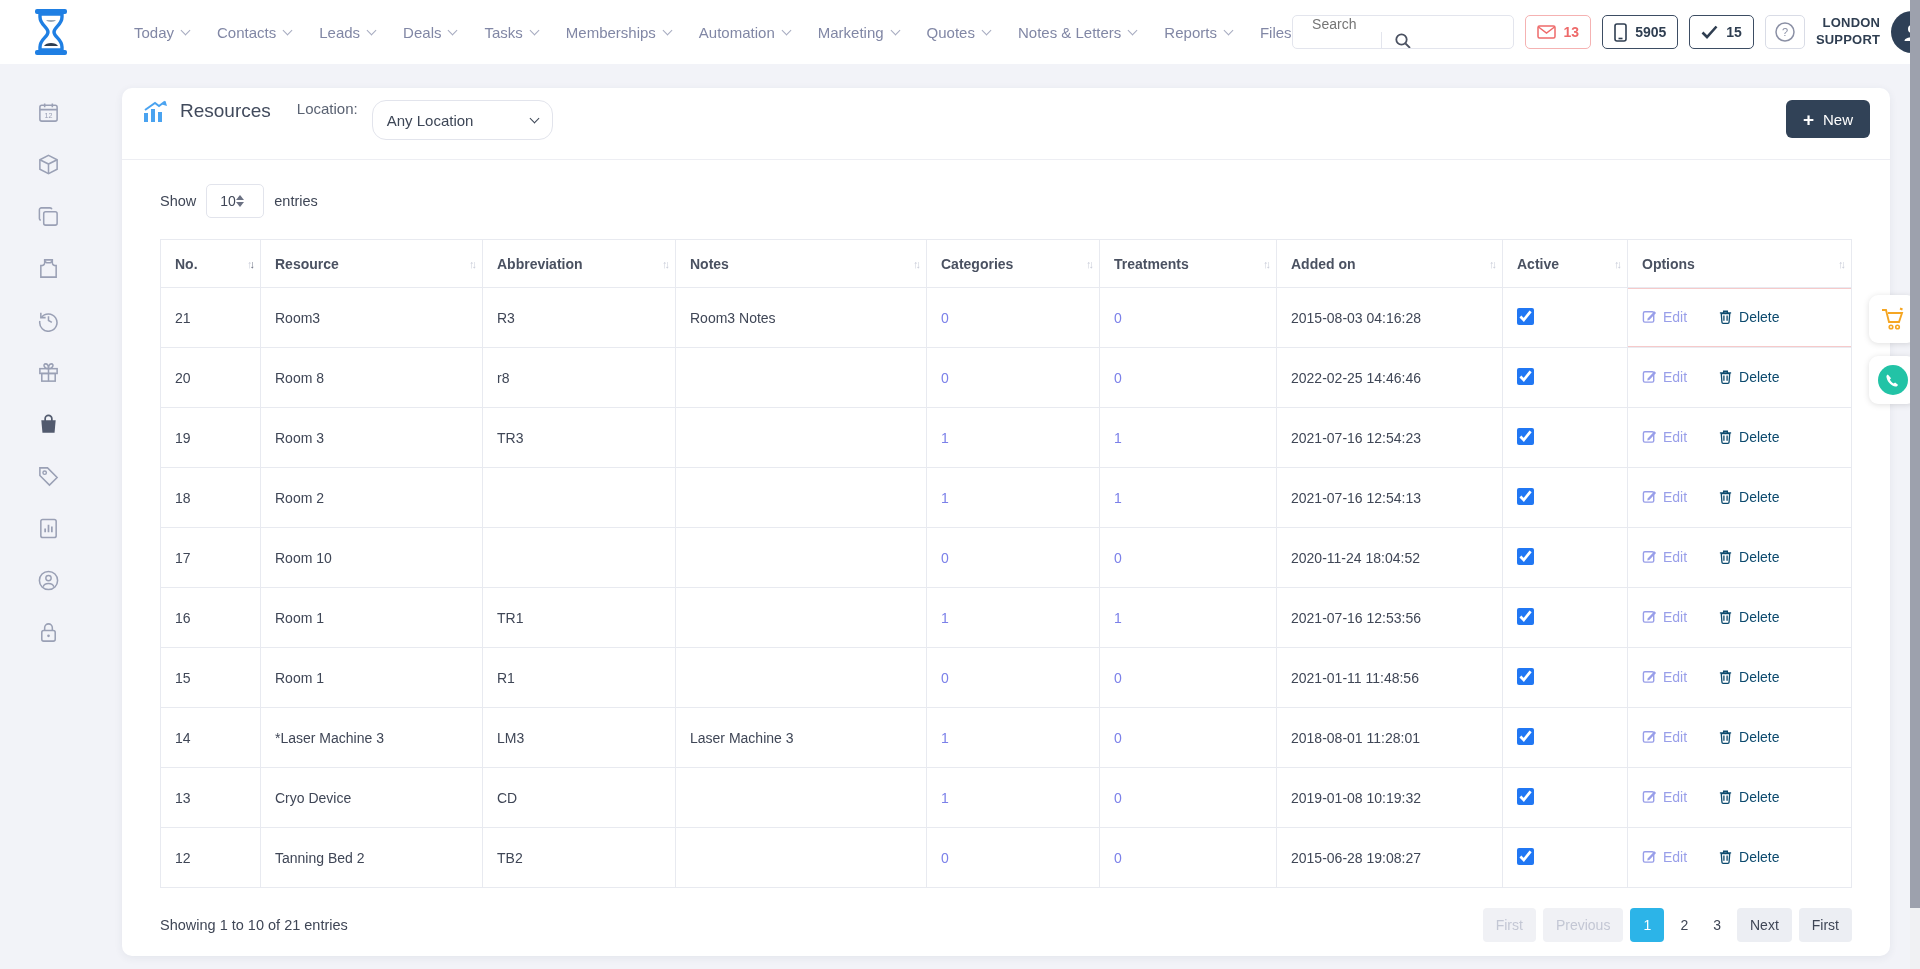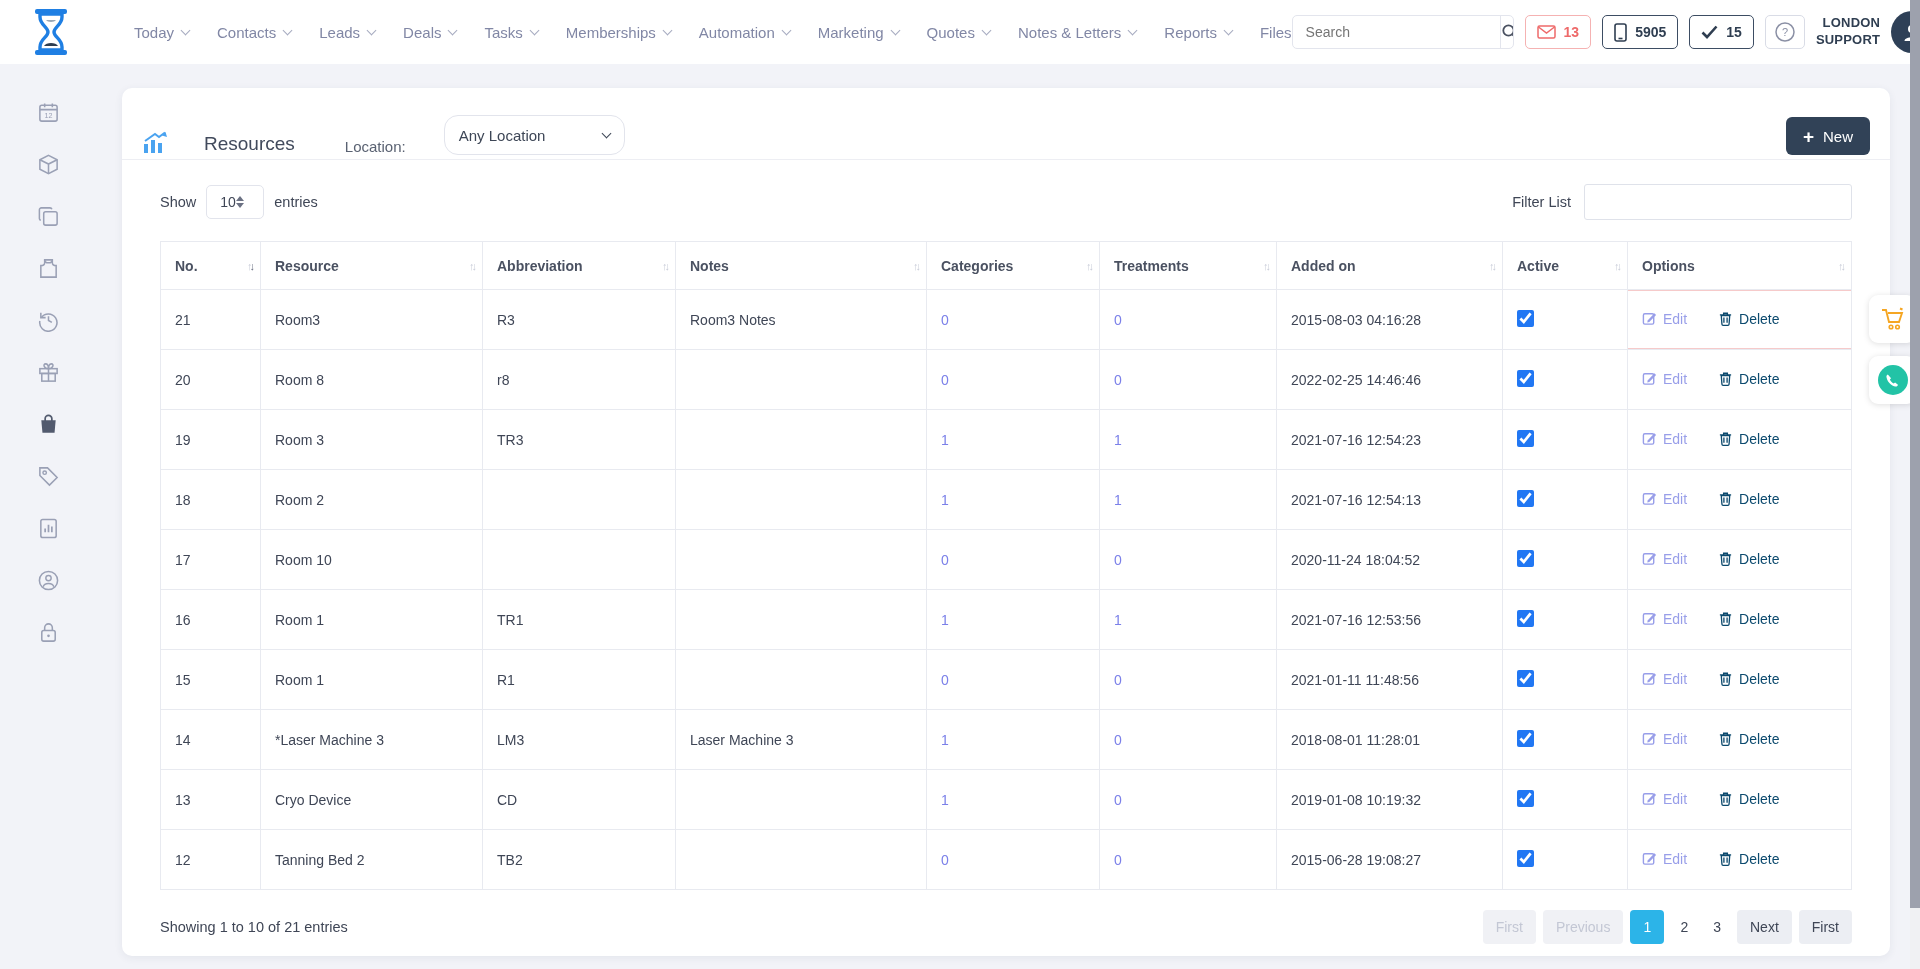--- a/index.html
+++ b/index.html
@@ -14,21 +14,21 @@
     background:#fff; display:flex; align-items:center; z-index:5;
   }
   .logo { margin-left:30px; width:42px; height:48px; flex:0 0 auto; }
   .nav { display:flex; align-items:center; margin-left:62px; gap:28px;
          color:#8187a5; font-size:15px; white-space:nowrap;text-align:right; }
   .nav-item { display:flex; align-items:center; gap:8px; cursor:pointer; }
   .caret { width:7px; height:7px; border-right:1.6px solid #a6abc0;
            border-bottom:1.6px solid #a6abc0; transform:rotate(45deg); margin-top:-4px; }
   .top-right { margin-left:auto; margin-right:20px; display:flex; align-items:center; gap:11px; }
   .search-group { display:flex; align-items:center; height:34px; width:222px;
-    border:1px solid #e3e5ed; border-radius:5px; background:#fff; overflow:hidden; }
+    border:1px solid #e3e5ed; border-radius:5px; background:#fff; overflow:hidden;flex-direction:column; }
   .search-group input { flex:1; border:none; outline:none; padding:0 13px;
     font-size:14px; color:#555; font-family:inherit; background:transparent; }
   .search-btn { width:44px; height:100%; border-left:1px solid #e3e5ed;
     display:flex; align-items:center; justify-content:center; cursor:pointer; }
   .badge { height:34px; border-radius:5px; display:flex; align-items:center;
     gap:8px; padding:0 11px; font-size:14px; font-weight:bold; cursor:pointer; background:#fff; }
   .badge.mail { border:1px solid #f5b2b2; color:#ee6a6a; }
   .badge.dark { border:1px solid #3d4d63; color:#2f3e51; }
   .help-btn { width:40px; height:34px; border:1px solid #d9dce6; border-radius:5px;
     display:flex; align-items:center; justify-content:center; cursor:pointer; background:#fff; }
@@ -37,22 +37,22 @@
   .avatar { width:42px; height:42px; border-radius:50%; background:#2e4057;
     display:flex; align-items:center; justify-content:center; cursor:pointer; }
   
   .sidebar { position:absolute; left:0; top:64px; width:96px; bottom:0;
     display:flex; flex-direction:column; align-items:center; padding-top:36px; gap:28px; z-index:4; }
   .side-ic { width:24px; height:24px; display:flex; align-items:center;
     justify-content:center; cursor:pointer; }
   
   .card { position:absolute; left:122px; top:88px; width:1768px; height:868px;
     background:#fff; border-radius:10px; box-shadow:0 2px 8px rgba(40,50,80,.07); z-index:3; }
-  .card-header { height:72px; display:flex; align-items:flex-end; padding:4px 20px;
-    border-bottom:1px solid #edeef3;gap:24px; }
+  .card-header { height:72px; display:flex; align-items:flex-start; padding:12px 20px;
+    border-bottom:1px solid #edeef3; }
   .page-title { font-size:19px; color:#414a5c; margin:0 26px 0 12px; font-weight:normal; }
   .loc-label { font-size:15px; color:#5a6272; margin-right:14px; }
   .select-box { width:181px; height:40px; border:1px solid #e2e4ec; border-radius:14px;
     display:flex; align-items:center; justify-content:space-between; padding:0 14px;
     font-size:15px; color:#3d4656; cursor:pointer; background:#fff; }
   .new-btn { margin-left:auto; height:38px; background:#314257; color:#fff;
     border:none; border-radius:6px; padding:0 17px; font-size:15px; font-family:inherit;
     display:flex; align-items:center; gap:9px; cursor:pointer; }
   .new-btn .plus { font-size:19px; font-weight:bold; line-height:1; }
   .card-body { padding:24px 38px 0; }
@@ -329,24 +329,20 @@
     <div class="controls">
       <span class="ctl-label">Show</span>
       <div class="pagesize">
         <span>10</span>
         <span class="spin">
             <i class="up"></i>
             <i class="dn"></i>
           </span>
       </div>
       <span class="ctl-label">entries</span>
-      <div class="filter-wrap">
-        <span class="ctl-label">Filter List</span>
-        <input type="text" value="" style="">
-      </div>
     </div>
 
     <table>
       <colgroup>
         <col style="width:100px">
           <col style="width:222px">
           <col style="width:193px">
           <col style="width:251px">
         <col style="width:173px">
           <col style="width:177px">

